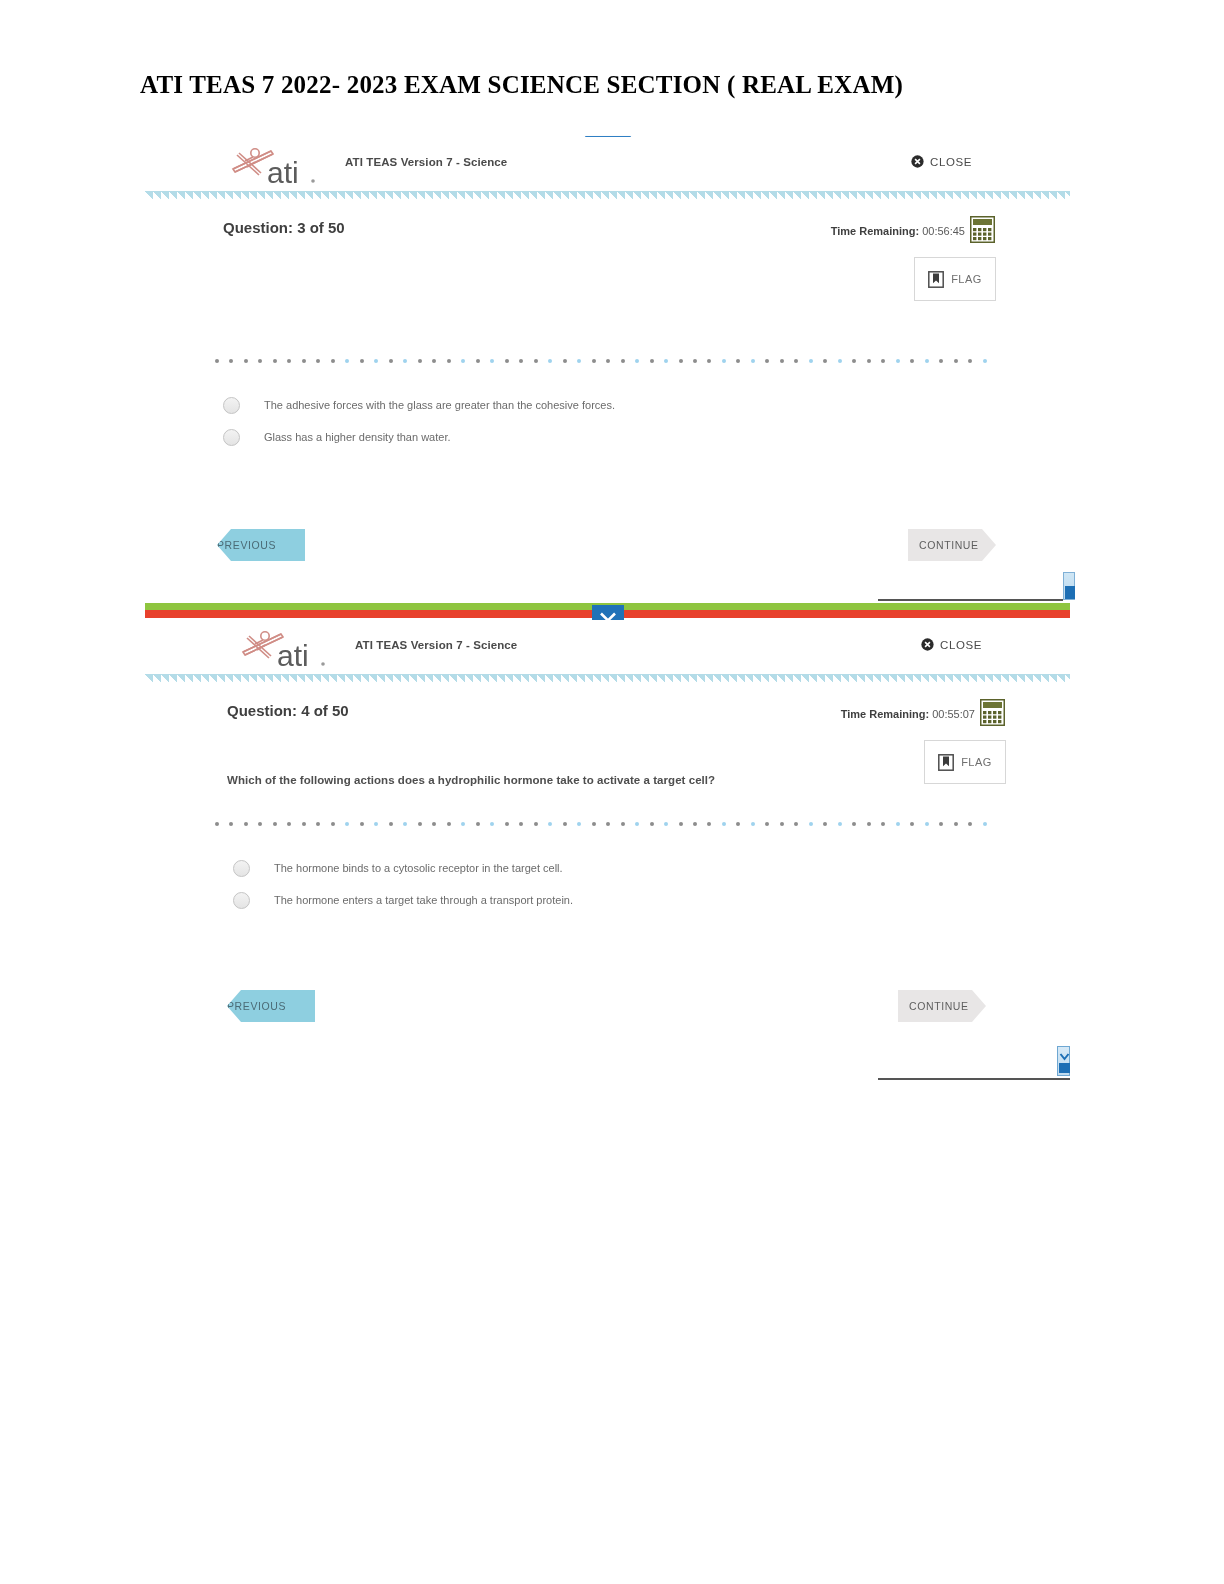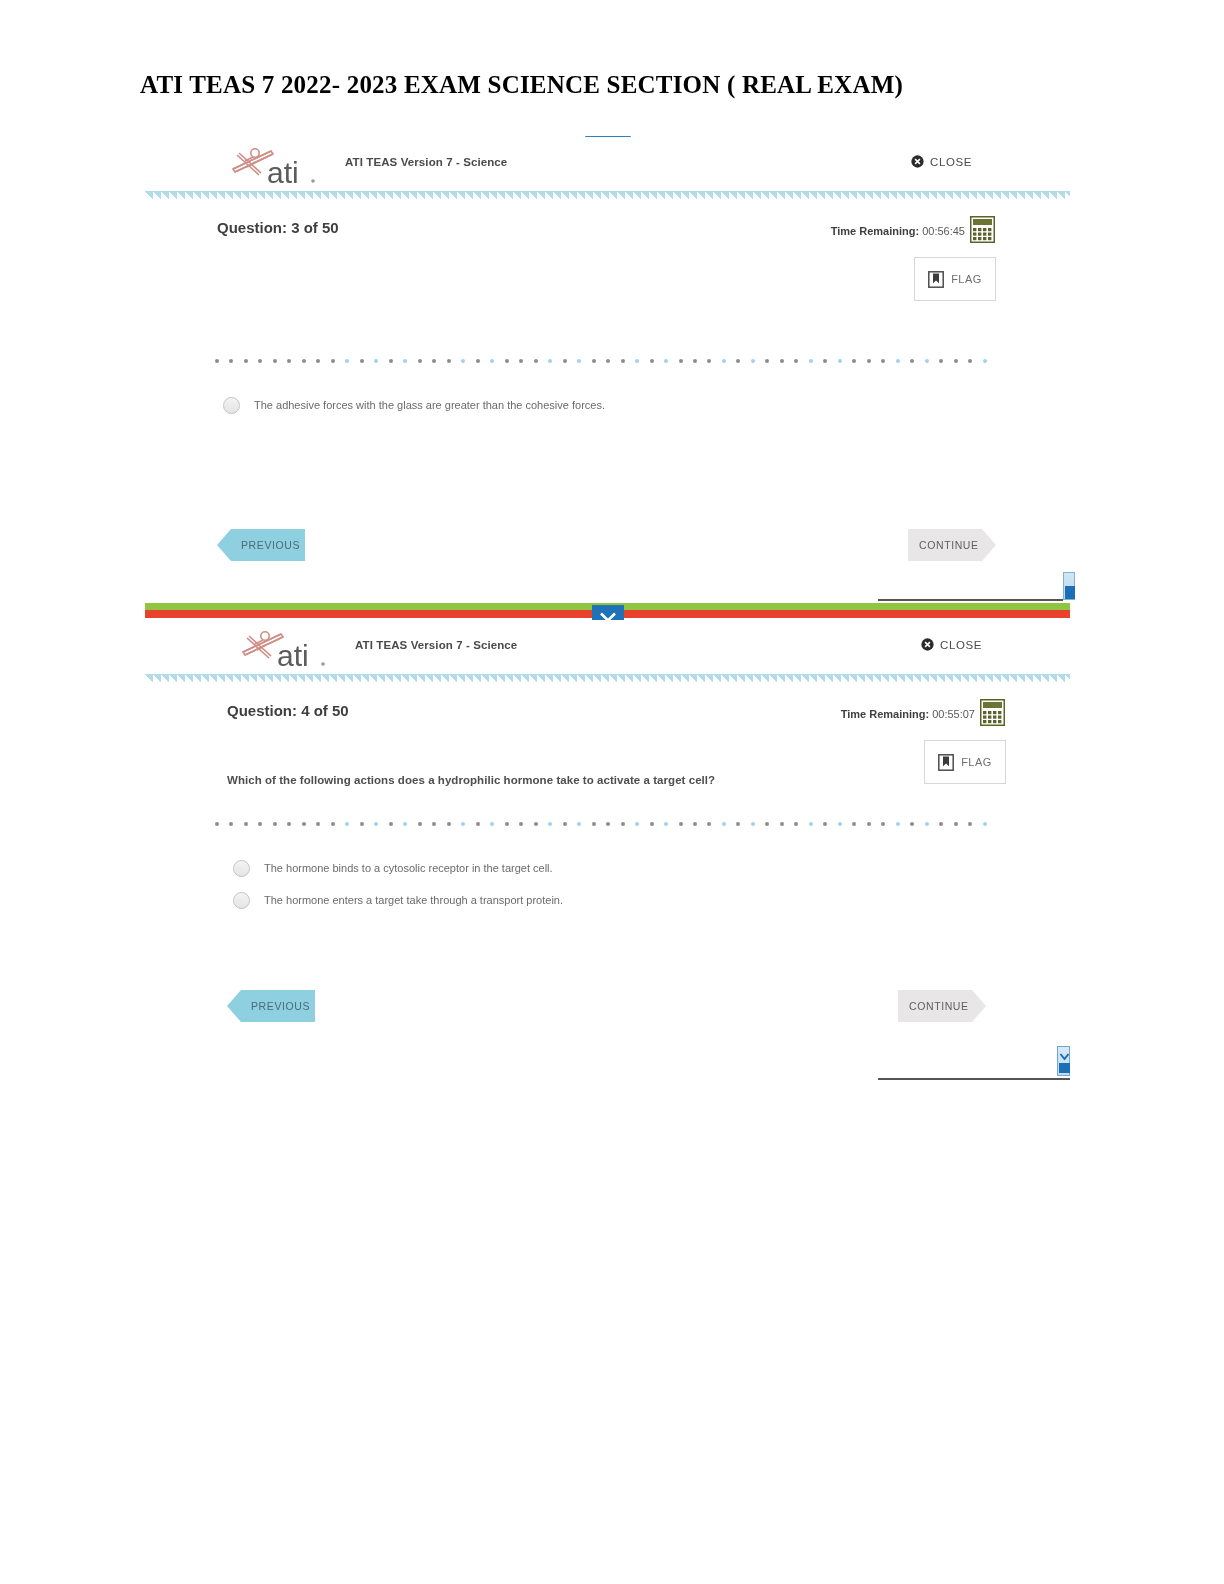--- a/index.html
+++ b/index.html
@@ -112,21 +112,21 @@
     background: #ffffff;
   }
 
   
   .qbar {
     position: relative;
     height: 62px;
   }
   .q-number {
     position: absolute;
-    left: 72px;
+    left: 78px;
     top: 16px;
     font-size: 15px;
     font-weight: bold;
     color: #3f3f3f;
   }
   .timer {
     position: absolute;
     right: 105px;
     top: 22px;
     font-size: 11px;
@@ -202,21 +202,21 @@
     cursor: pointer;
   }
   .radio {
     width: 17px; height: 17px;
     border-radius: 50%;
     border: 1px solid #c4c4c4;
     background: linear-gradient(#f3f3f3, #e4e4e4);
     flex: 0 0 auto;
   }
   .opt-text {
-    margin-left: 14px;
+    margin-left: 24px;
     font-size: 11px;
     color: #6b6b6b;
     white-space: nowrap;
   }
 
   
   .nav-prev, .nav-next {
     position: absolute;
     height: 32px;
     display: flex;
@@ -229,21 +229,20 @@
   .shot-2 .nav-next { right: 84px; top: 370px; }
 
   .arrow-left {
     width: 88px; height: 32px;
     background: #8ecfe0;
     clip-path: polygon(14px 0, 100% 0, 100% 100%, 14px 100%, 14px 100%, 0 50%);
     display: flex;
     align-items: center;
   }
   .arrow-left span {
-    margin-left: 24px;
     font-size: 10.5px;
     color: #4b6b76;
     letter-spacing: 0.6px;
   }
   .arrow-right {
     width: 88px; height: 32px;
     background: #e8e6e6;
     clip-path: polygon(0 0, 74px 0, 100% 50%, 74px 100%, 0 100%);
     display: flex;
     align-items: center;
@@ -448,20 +447,24 @@
         <i style="background: rgb(141, 141, 141);"></i>
         <i style="background: rgb(141, 141, 141);"></i>
         <i style="background: rgb(159, 211, 238);"></i>
       </div>
 
     <div class="options">
       <div class="option">
         <span class="radio"></span>
         <span class="opt-text">The adhesive forces with the glass are greater than the cohesive forces.</span>
       </div>
+      <div class="option">
+        <span class="radio"></span>
+        <span class="opt-text">Glass has a higher density than water.</span>
+      </div>
     </div>
 
     <div class="nav-prev">
       <div class="arrow-left">
         <span>PREVIOUS</span>
       </div>
     </div>
     <div class="nav-next">
       <div class="arrow-right">
         <span>CONTINUE</span>

